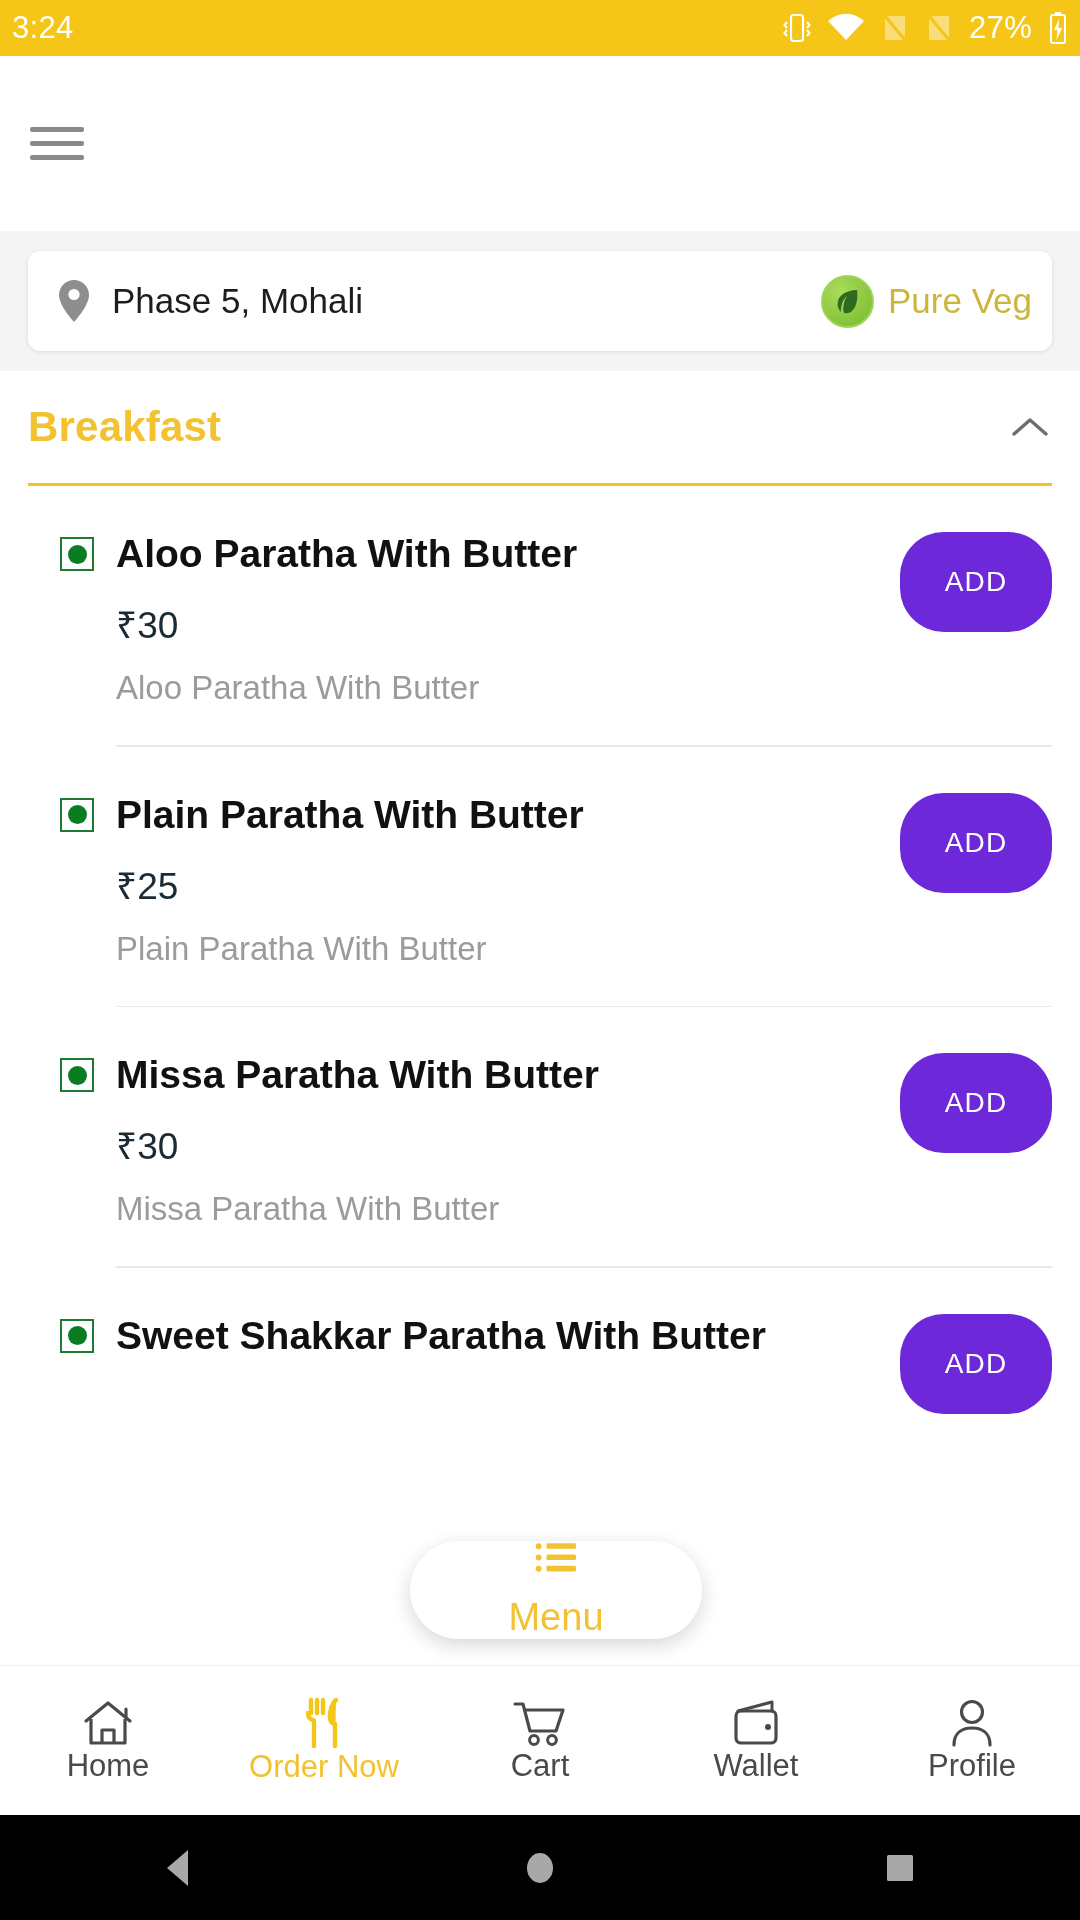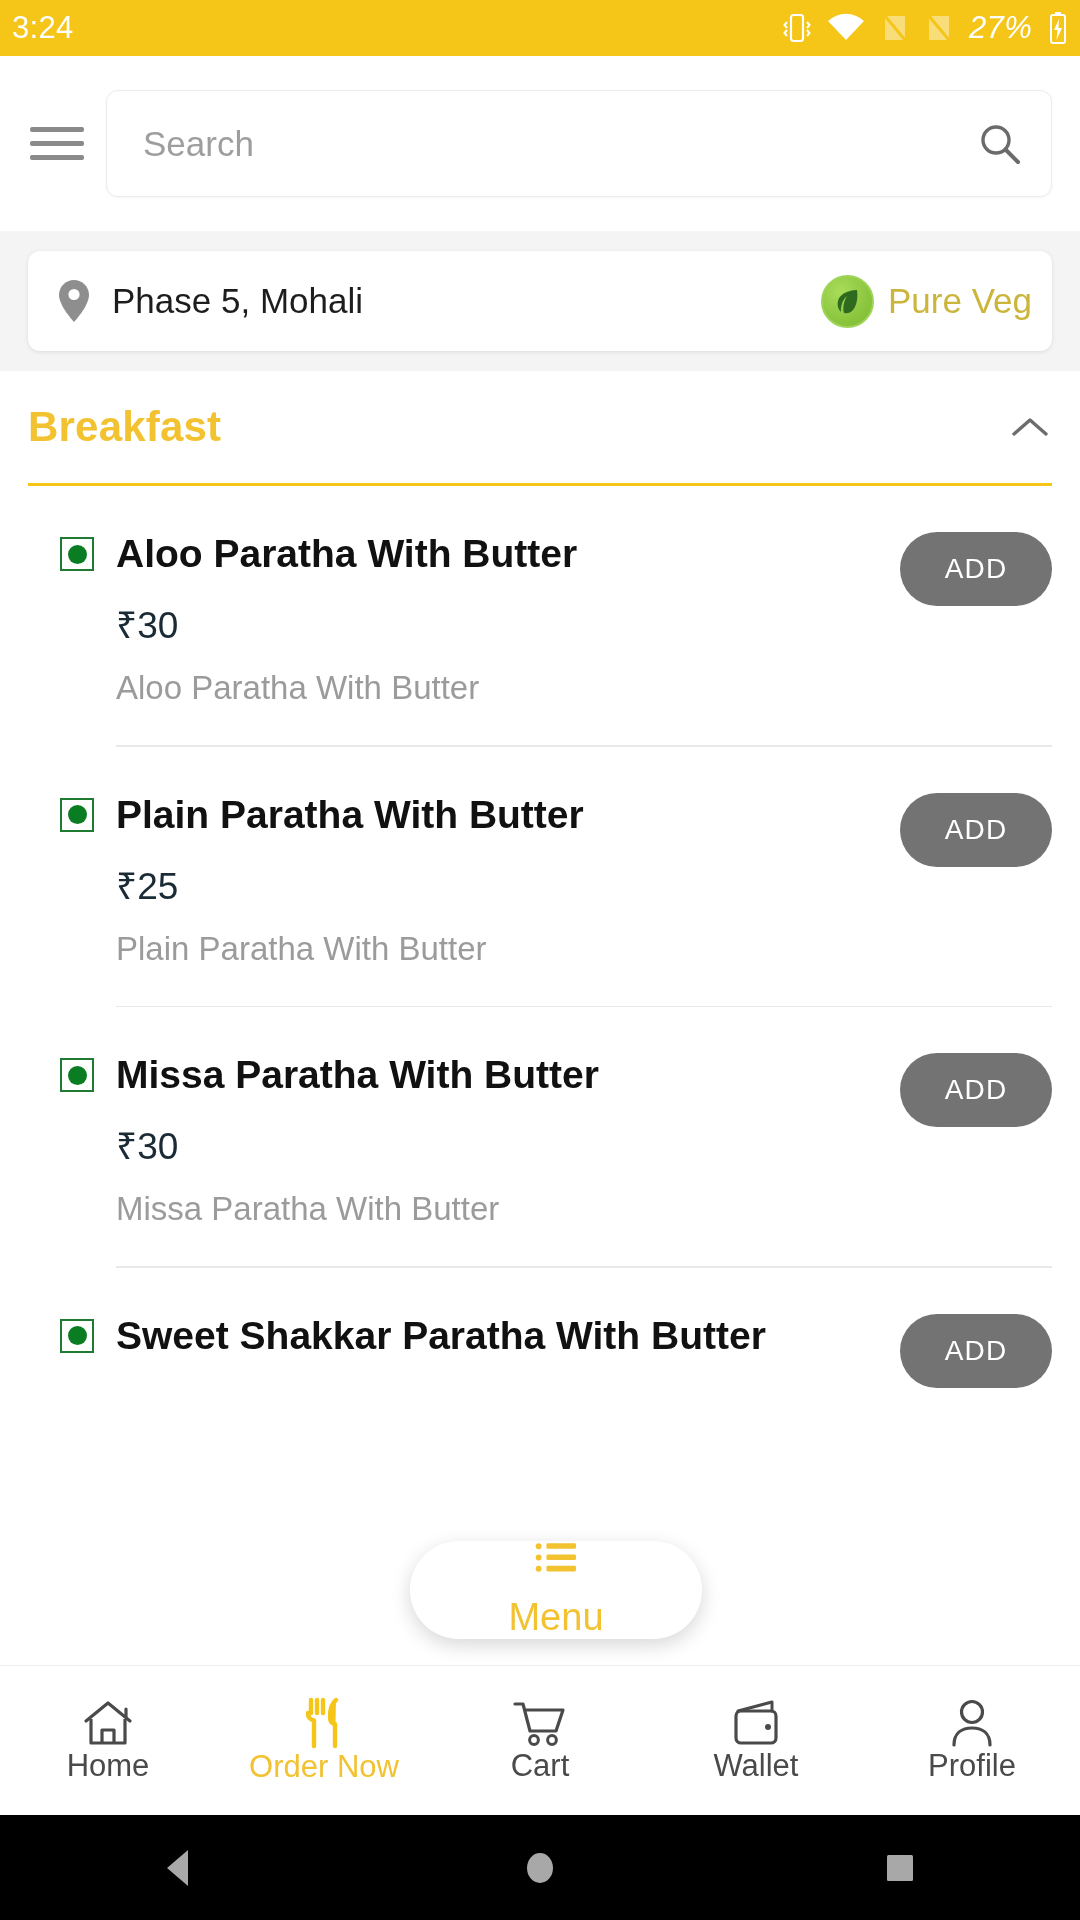--- a/index.html
+++ b/index.html
@@ -11,21 +11,21 @@
   }
   .screen { width:1080px; height:1920px; position:relative; display:flex; flex-direction:column; background:#fff; }
 
   
   .statusbar {
     height:56px; background:#F5C518; flex:0 0 56px;
     display:flex; align-items:center; justify-content:space-between;
     padding:0 12px; color:#ffffff;
   }
   .status-time { font-size:31px; letter-spacing:.3px; font-weight:400; }
-  .status-icons { display:flex; align-items:center; gap:16px;font-style:italic; }
+  .status-icons { display:flex; align-items:center; gap:16px; }
   .sicon { display:block; }
 
   
   .search-header {
     flex:0 0 175px; background:#ffffff;
     display:flex; align-items:center; padding:0 28px 0 30px; gap:22px;
   }
   .hamburger { width:54px; height:44px; display:flex; flex-direction:column; justify-content:center; gap:9px; flex:0 0 auto; cursor:pointer; }
   .hamburger span { display:block; height:5px; background:#8a8a8a; border-radius:2px; width:100%; }
   .search-box {
@@ -73,21 +73,21 @@
   .veg-mark {
     width:34px; height:34px; border:2.5px solid #1f7a32; flex:0 0 auto;
     display:flex; align-items:center; justify-content:center; background:#fff;
   }
   .veg-dot { width:19px; height:19px; border-radius:50%; background:#0a7d22; display:block; }
   .mi-title { font-size:39px; font-weight:bold; color:#111111; white-space:nowrap; }
   .mi-price { font-size:37px; color:#1b2b35; margin:22px 0 0 56px; }
   .mi-desc { font-size:33px; color:#9b9b9b; margin:20px 0 0 56px; }
   .mi-divider { margin:38px 0 0 56px; height:1.5px; background:#e8e8e8; }
   .add-btn {
-    flex:0 0 auto; width:152px; height:74px; border-radius:44px; background:#737373;
+    flex:0 0 auto; width:152px; height:100px; border-radius:44px; background:#6d28d9;
     color:#ffffff; font-size:28px; letter-spacing:1.2px;
     display:flex; align-items:center; justify-content:center; margin-left:18px;
     border:none; cursor:pointer; font-family:inherit;
   }
   .mi-row.clipped .mi-title { position:relative; z-index:1; }
 
   
   .menu-fab {
     position:absolute; left:50%; transform:translateX(-50%);
     bottom:26px;
@@ -146,27 +146,20 @@
         <path d="M11 8 L6 19 L9.5 19 L8.5 29 L14 17 L10.5 17 Z" fill="#ffffff"></path>
       </svg>
     </div>
   </div>
 
   <div class="search-header">
     <div class="hamburger">
       <span></span>
         <span></span>
         <span></span>
-    </div>
-    <div class="search-box">
-      <div class="search-placeholder">Search</div>
-      <svg width="46" height="46" viewBox="0 0 46 46">
-        <circle cx="19" cy="19" r="13" fill="none" stroke="#6b6b6b" stroke-width="3.4"></circle>
-        <line x1="29" y1="29" x2="41" y2="41" stroke="#6b6b6b" stroke-width="4" stroke-linecap="round"></line>
-      </svg>
     </div>
   </div>
 
   <div class="location-strip">
     <div class="location-card">
       <div class="loc-pin">
         <svg width="36" height="46" viewBox="0 0 36 46">
           <path d="M18 2 C9.7 2 3 8.7 3 17 C3 28 18 44 18 44 C18 44 33 28 33 17 C33 8.7 26.3 2 18 2 Z" fill="#8e8e8e"></path>
           <circle cx="18" cy="16.5" r="5.6" fill="#ffffff"></circle>
         </svg>

